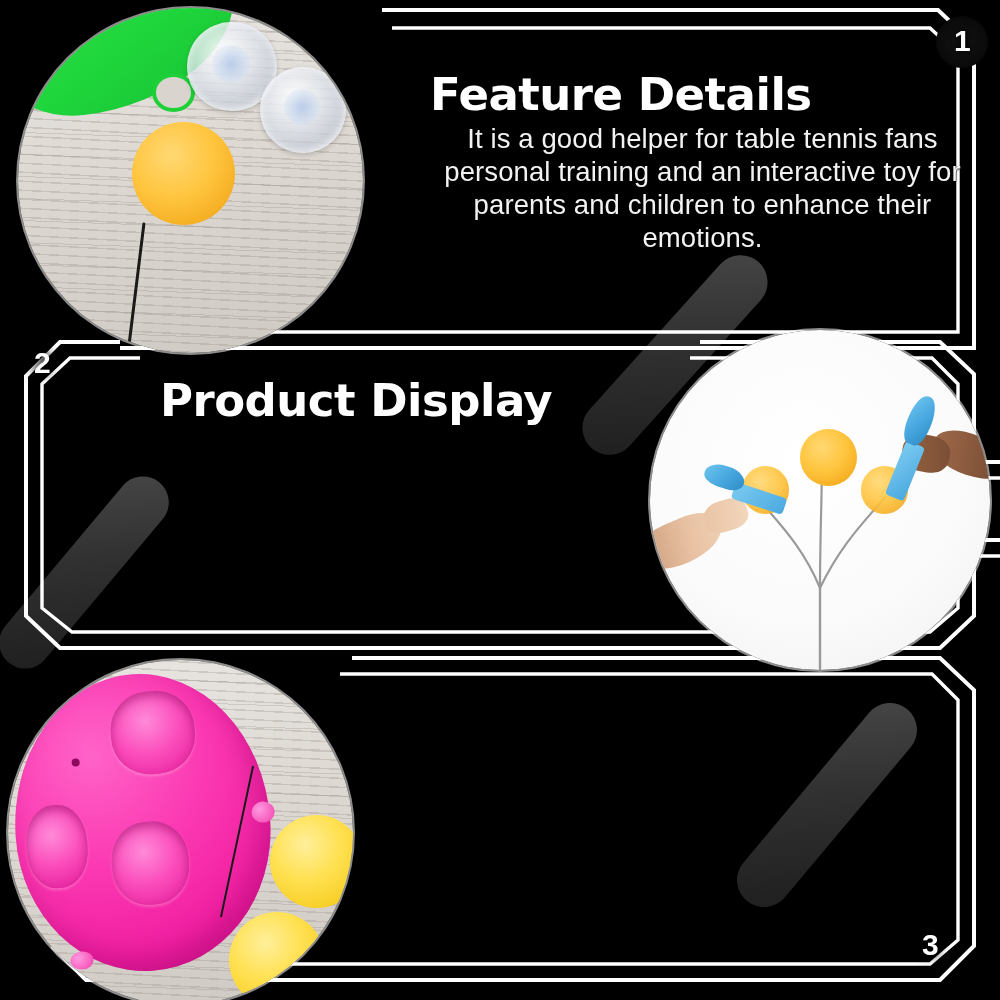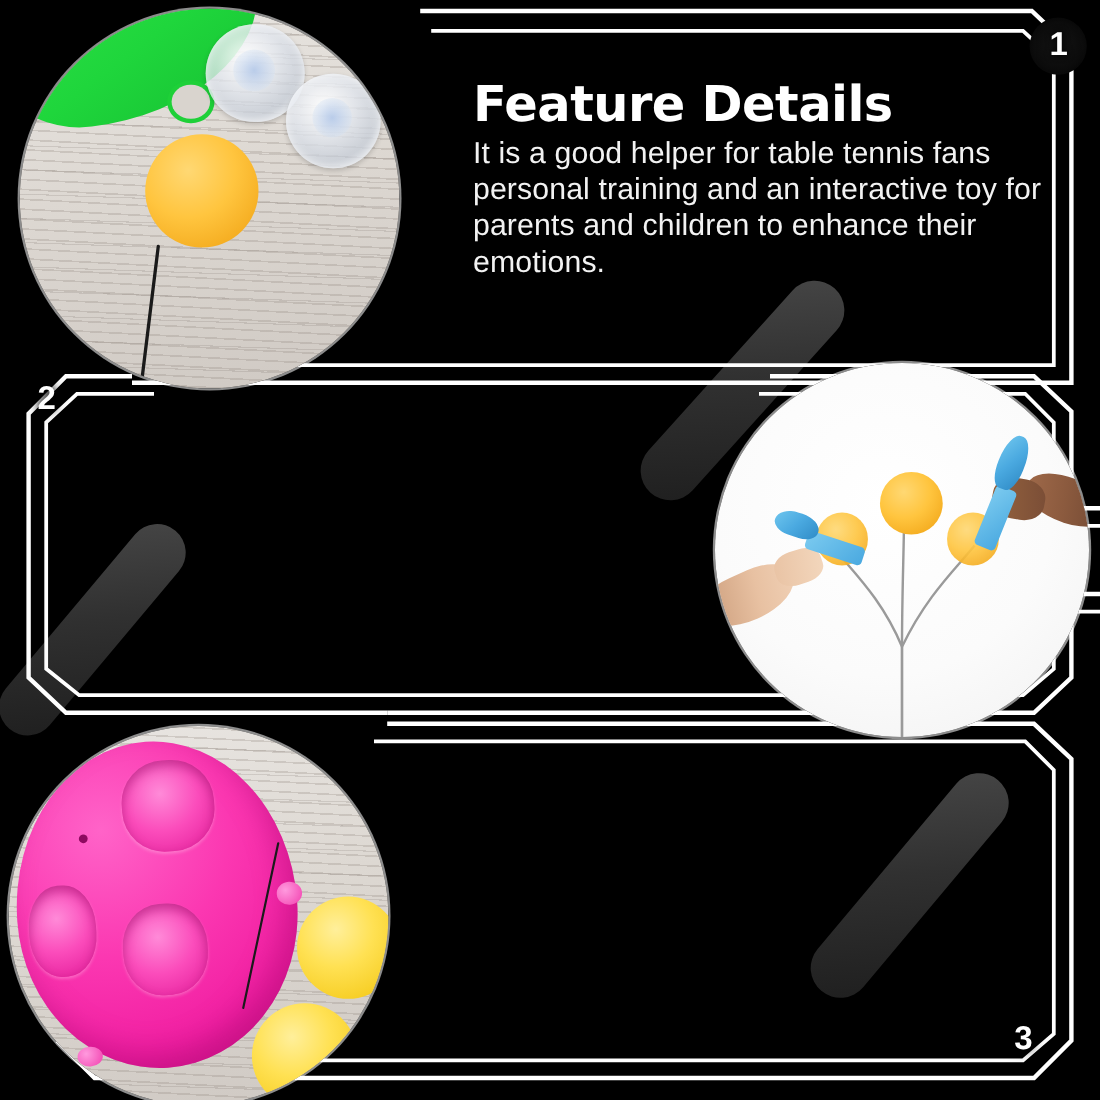--- a/index.html
+++ b/index.html
@@ -45,20 +45,21 @@
     font-size:45px;line-height:1.02;font-weight:700;
     letter-spacing:-.5px;color:#fff;
     font-family:"DejaVu Sans","Liberation Sans",sans-serif;
     text-shadow:0 1px 2px rgba(0,0,0,.9);
   }
   .block p{
     margin:0;font-size:27.5px;line-height:1.2;font-weight:400;
     color:#f2f2f2;letter-spacing:.1px;
     font-family:"Liberation Sans","DejaVu Sans",sans-serif;
     text-shadow:0 1px 2px rgba(0,0,0,.9);
+    text-align:center;
   }
   #b1{left:430px;top:72px;width:545px;}
   #b2{left:160px;top:378px;width:470px;}
   #b3{left:412px;top:728px;width:520px;}
 
   
   .photo{
     position:absolute;border-radius:50%;overflow:hidden;
     box-shadow:0 0 0 2px rgba(255,255,255,.55);
     background:#111;
@@ -250,16 +251,17 @@
       <div class="yball" id="yb2"></div>
     </div>
   </div>
 
   <div class="block" id="b1">
     <h2>Feature Details</h2>
     <p>It is a good helper for table tennis fans personal training and an interactive toy for parents and children to enhance their emotions.</p>
   </div>
 
   <div class="block" id="b2">
+    <h2>Product Display</h2>
   </div>
 
 
 </div>
 
 </body></html>

